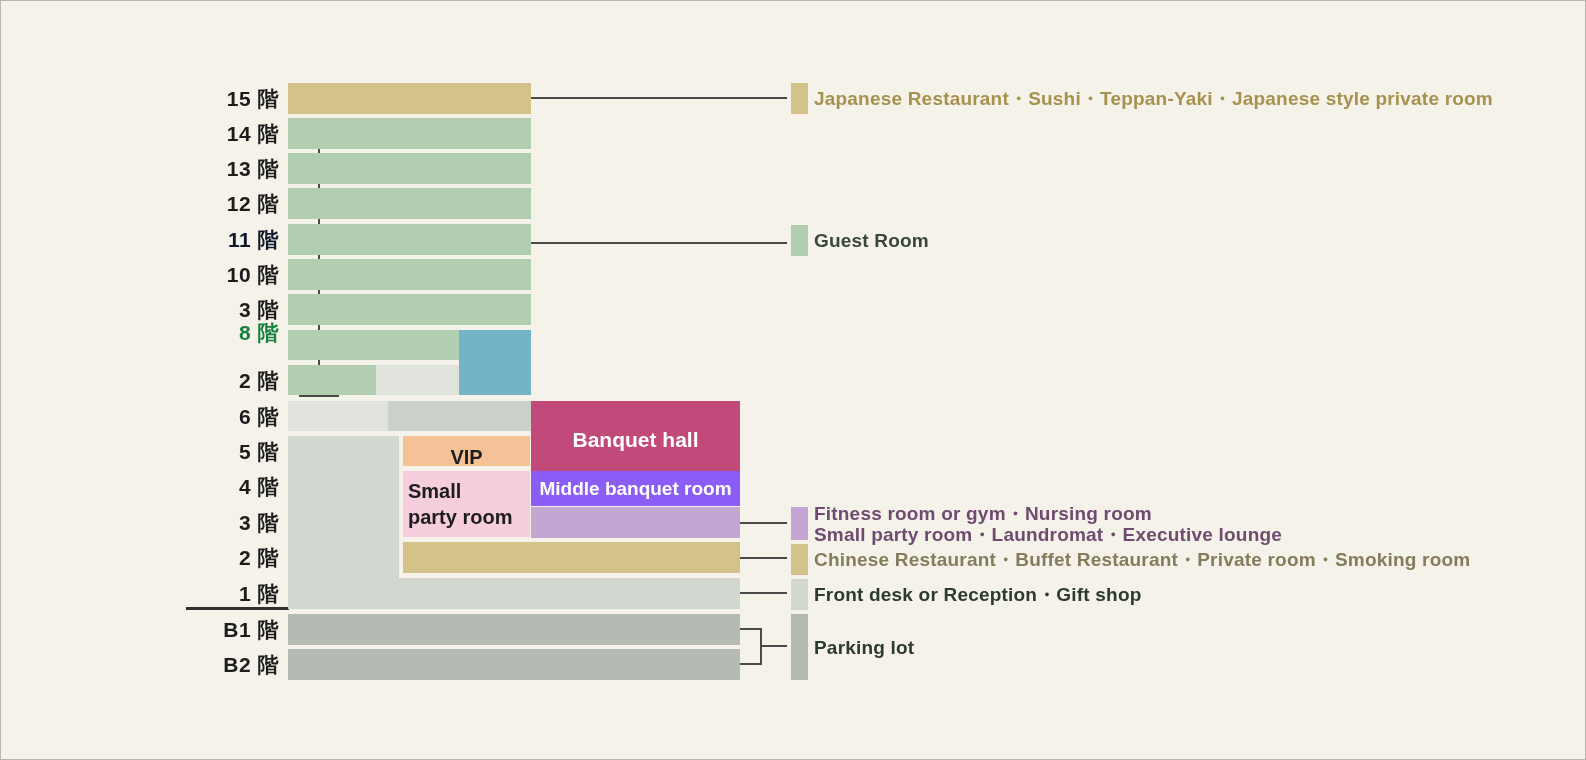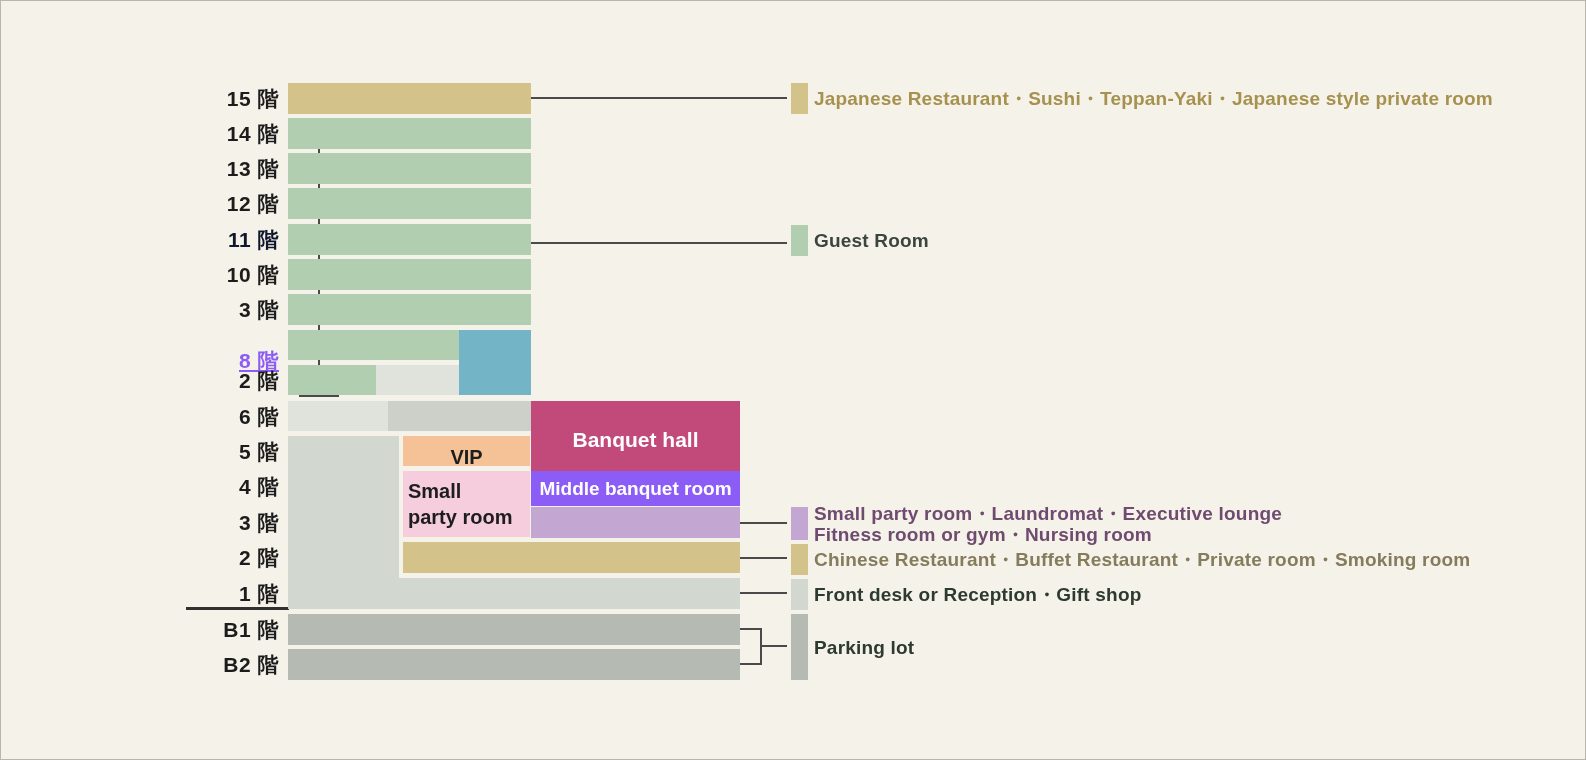--- a/index.html
+++ b/index.html
@@ -77,21 +77,21 @@
       <div class="block" style="left: 287px; top: 648px; width: 452px; height: 31px; background: rgb(181, 187, 178);"></div>
     </div>
   <div id="floor-labels-layer">
       <div class="floor-label" style="top: 82px; height: 31px; color: rgb(28, 28, 28);">15 階</div>
       <div class="floor-label" style="top: 117px; height: 31px; color: rgb(28, 28, 28);">14 階</div>
       <div class="floor-label" style="top: 152px; height: 31px; color: rgb(28, 28, 28);">13 階</div>
       <div class="floor-label" style="top: 187px; height: 31px; color: rgb(28, 28, 28);">12 階</div>
       <div class="floor-label" style="top: 223px; height: 31px; color: #0f172a;">11 階</div>
       <div class="floor-label" style="top: 258px; height: 31px; color: rgb(28, 28, 28);">10 階</div>
       <div class="floor-label" style="top: 293px; height: 31px; color: rgb(28, 28, 28);">3 階</div>
-      <div class="floor-label" style="top: 344px; height: 31px; color: #8b5cf6; text-decoration: underline;">8 階</div>
+      <div class="floor-label" style="top: 316px; height: 31px; color: #15803d;">8 階</div>
       <div class="floor-label" style="top: 364px; height: 31px; color: rgb(28, 28, 28);">2 階</div>
       <div class="floor-label" style="top: 400px; height: 31px; color: rgb(28, 28, 28);">6 階</div>
       <div class="floor-label" style="top: 435px; height: 31px; color: rgb(28, 28, 28);">5 階</div>
       <div class="floor-label" style="top: 470px; height: 31px; color: rgb(28, 28, 28);">4 階</div>
       <div class="floor-label" style="top: 506px; height: 31px; color: rgb(28, 28, 28);">3 階</div>
       <div class="floor-label" style="top: 541px; height: 31px; color: rgb(28, 28, 28);">2 階</div>
       <div class="floor-label" style="top: 577px; height: 31px; color: rgb(28, 28, 28);">1 階</div>
       <div class="floor-label" style="top: 613px; height: 31px; color: rgb(28, 28, 28);">B1 階</div>
       <div class="floor-label" style="top: 648px; height: 31px; color: rgb(28, 28, 28);">B2 階</div>
     </div>
@@ -99,22 +99,22 @@
       <div class="legend-swatch" style="left: 790px; top: 82px; width: 17px; height: 31px; background: rgb(211, 194, 137);"></div>
       <div class="legend-text" style="left: 813px; top: 82px; height: 31px; color: rgb(167, 145, 79);">
         <div>Japanese Restaurant・Sushi・Teppan-Yaki・Japanese style private room</div>
       </div>
       <div class="legend-swatch" style="left: 790px; top: 224px; width: 17px; height: 31px; background: rgb(177, 207, 176);"></div>
       <div class="legend-text" style="left: 813px; top: 224px; height: 31px; color: rgb(58, 70, 61);">
         <div>Guest Room</div>
       </div>
       <div class="legend-swatch" style="left: 790px; top: 506px; width: 17px; height: 33px; background: rgb(195, 166, 210);"></div>
       <div class="legend-text" style="left: 813px; top: 501px; height: 44px; color: rgb(111, 75, 112);">
+        <div>Fitness room or gym・Nursing room</div>
         <div>Small party room・Laundromat・Executive lounge</div>
-        <div>Fitness room or gym・Nursing room</div>
       </div>
       <div class="legend-swatch" style="left: 790px; top: 543px; width: 17px; height: 31px; background: rgb(211, 194, 137);"></div>
       <div class="legend-text" style="left: 813px; top: 543px; height: 31px; color: rgb(132, 124, 92);">
         <div>Chinese Restaurant・Buffet Restaurant・Private room・Smoking room</div>
       </div>
       <div class="legend-swatch" style="left: 790px; top: 578px; width: 17px; height: 31px; background: rgb(210, 215, 207);"></div>
       <div class="legend-text" style="left: 813px; top: 578px; height: 31px; color: rgb(44, 58, 48);">
         <div>Front desk or Reception・Gift shop</div>
       </div>
       <div class="legend-swatch" style="left: 790px; top: 613px; width: 17px; height: 66px; background: rgb(181, 187, 178);"></div>

